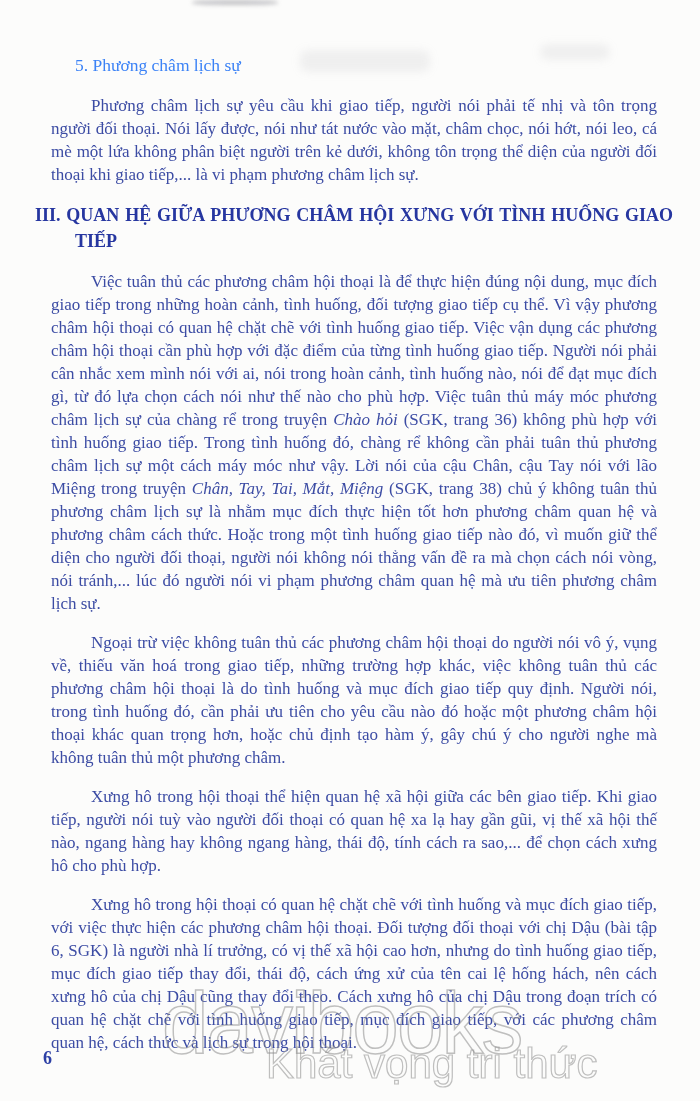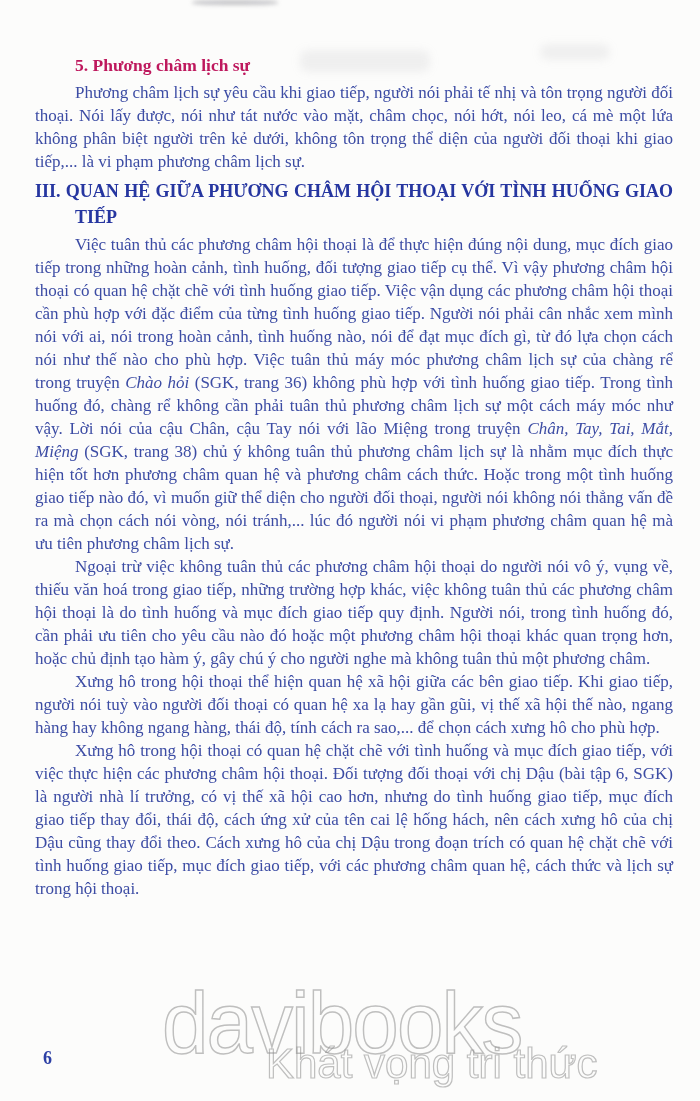--- a/index.html
+++ b/index.html
@@ -29,28 +29,28 @@
     background: rgba(150,150,160,0.12); filter: blur(4px); border-radius: 8px;
   }
   .content {
     position: absolute;
     left: 35px; top: 52px; width: 638px;
     color: #3c4ca4;
     font-size: 17px;
     line-height: 23px;
     text-align: justify;
   }
-  .content p { margin: 0; text-indent: 40px; }
+  .content p { margin: 16px; text-indent: 40px; }
   .subheading {
     margin: 0 0 3px 0;
     padding-left: 40px;
-    font-weight: bold;
+    font-weight: normal;
     font-size: 17.5px;
     line-height: 26px;
-    color: #be185d;
+    color: #3b82f6;
     text-align: left;
   }
   .heading {
     margin: 5px 0 3px 0;
     padding-left: 40px;
     text-indent: -40px;
     font-weight: bold;
     font-size: 18px;
     line-height: 26px;
     color: #2636a0;
@@ -94,21 +94,21 @@
   <div class="smudge-top"></div>
   <div class="ghost-1"></div>
   <div class="ghost-2"></div>
 
   <div class="content">
 
     <div class="subheading">5. Phương châm lịch sự</div>
 
     <p><span>Phương châm lịch sự yêu cầu khi giao tiếp, người nói phải tế nhị và tôn trọng người đối thoại. Nói lấy được, nói như tát nước vào mặt, châm chọc, nói hớt, nói leo, cá mè một lứa không phân biệt người trên kẻ dưới, không tôn trọng thể diện của người đối thoại khi giao tiếp,... là vi phạm phương châm lịch sự.</span></p>
 
-    <div class="heading">III. QUAN HỆ GIỮA PHƯƠNG CHÂM HỘI THOẠI VỚI TÌNH HUỐNG GIAO TIẾP</div>
+    <div class="heading">III. QUAN HỆ GIỮA PHƯƠNG CHÂM HỘI XƯNG VỚI TÌNH HUỐNG GIAO TIẾP</div>
 
     <p><span>Việc tuân thủ các phương châm hội thoại là để thực hiện đúng nội dung, mục đích giao tiếp trong những hoàn cảnh, tình huống, đối tượng giao tiếp cụ thể. Vì vậy phương châm hội thoại có quan hệ chặt chẽ với tình huống giao tiếp. Việc vận dụng các phương châm hội thoại cần phù hợp với đặc điểm của từng tình huống giao tiếp. Người nói phải cân nhắc xem mình nói với ai, nói trong hoàn cảnh, tình huống nào, nói để đạt mục đích gì, từ đó lựa chọn cách nói như thế nào cho phù hợp. Việc tuân thủ máy móc phương châm lịch sự của chàng rể trong truyện </span><em>Chào hỏi</em><span> (SGK, trang 36) không phù hợp với tình huống giao tiếp. Trong tình huống đó, chàng rể không cần phải tuân thủ phương châm lịch sự một cách máy móc như vậy. Lời nói của cậu Chân, cậu Tay nói với lão Miệng trong truyện </span><em>Chân, Tay, Tai, Mắt, Miệng</em><span> (SGK, trang 38) chủ ý không tuân thủ phương châm lịch sự là nhằm mục đích thực hiện tốt hơn phương châm quan hệ và phương châm cách thức. Hoặc trong một tình huống giao tiếp nào đó, vì muốn giữ thể diện cho người đối thoại, người nói không nói thẳng vấn đề ra mà chọn cách nói vòng, nói tránh,... lúc đó người nói vi phạm phương châm quan hệ mà ưu tiên phương châm lịch sự.</span></p>
 
     <p><span>Ngoại trừ việc không tuân thủ các phương châm hội thoại do người nói vô ý, vụng về, thiếu văn hoá trong giao tiếp, những trường hợp khác, việc không tuân thủ các phương châm hội thoại là do tình huống và mục đích giao tiếp quy định. Người nói, trong tình huống đó, cần phải ưu tiên cho yêu cầu nào đó hoặc một phương châm hội thoại khác quan trọng hơn, hoặc chủ định tạo hàm ý, gây chú ý cho người nghe mà không tuân thủ một phương châm.</span></p>
 
 
     <p><span>Xưng hô trong hội thoại thể hiện quan hệ xã hội giữa các bên giao tiếp. Khi giao tiếp, người nói tuỳ vào người đối thoại có quan hệ xa lạ hay gần gũi, vị thế xã hội thế nào, ngang hàng hay không ngang hàng, thái độ, tính cách ra sao,... để chọn cách xưng hô cho phù hợp.</span></p>
 
     <p><span>Xưng hô trong hội thoại có quan hệ chặt chẽ với tình huống và mục đích giao tiếp, với việc thực hiện các phương châm hội thoại. Đối tượng đối thoại với chị Dậu (bài tập 6, SGK) là người nhà lí trưởng, có vị thế xã hội cao hơn, nhưng do tình huống giao tiếp, mục đích giao tiếp thay đổi, thái độ, cách ứng xử của tên cai lệ hống hách, nên cách xưng hô của chị Dậu cũng thay đổi theo. Cách xưng hô của chị Dậu trong đoạn trích có quan hệ chặt chẽ với tình huống giao tiếp, mục đích giao tiếp, với các phương châm quan hệ, cách thức và lịch sự trong hội thoại.</span></p>
 

